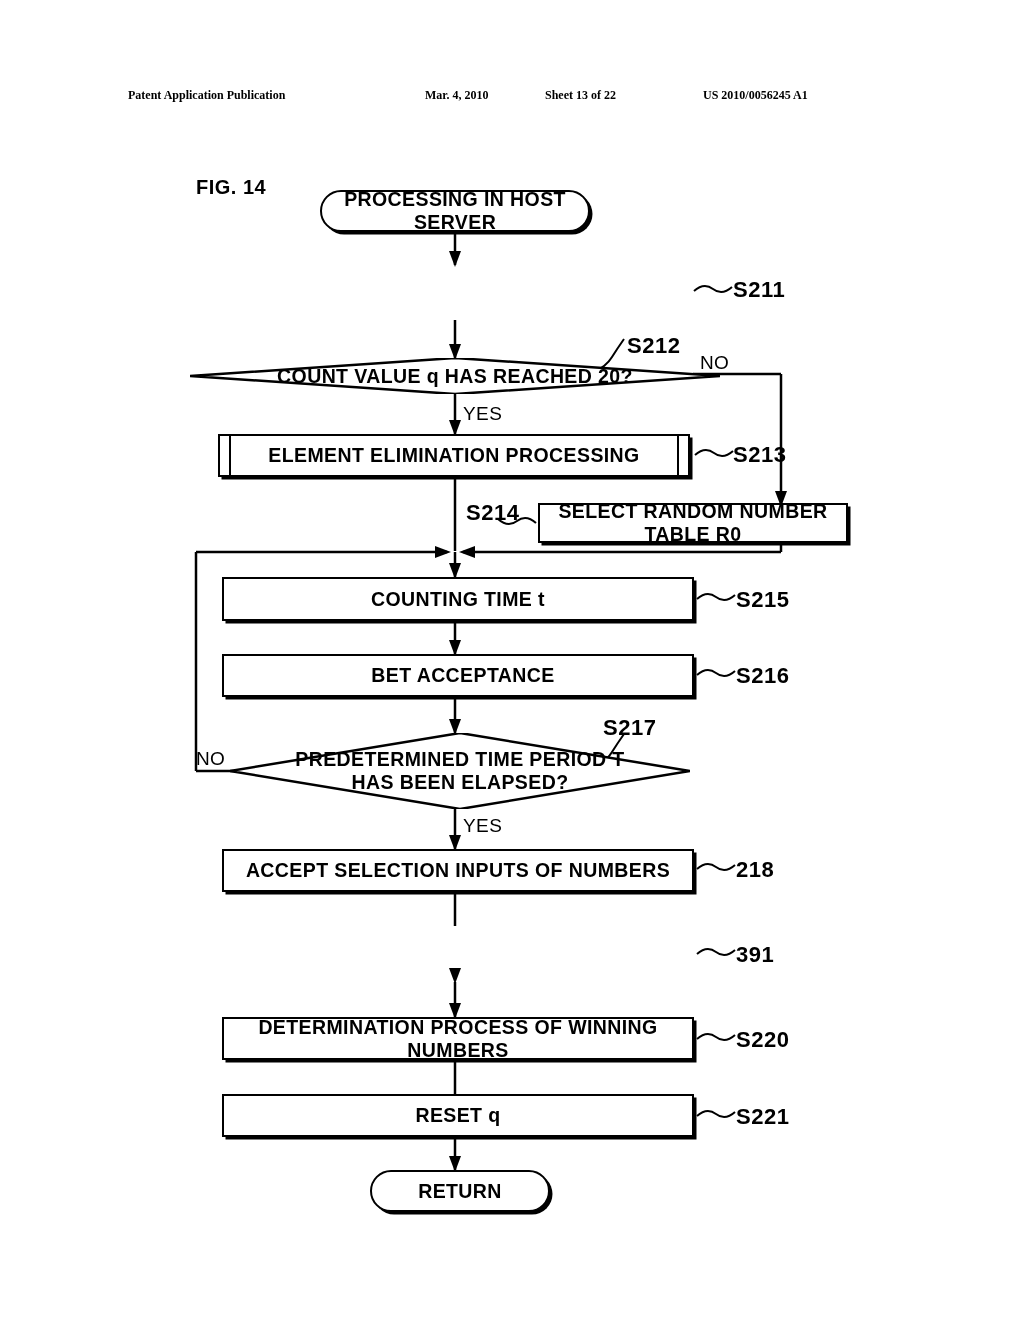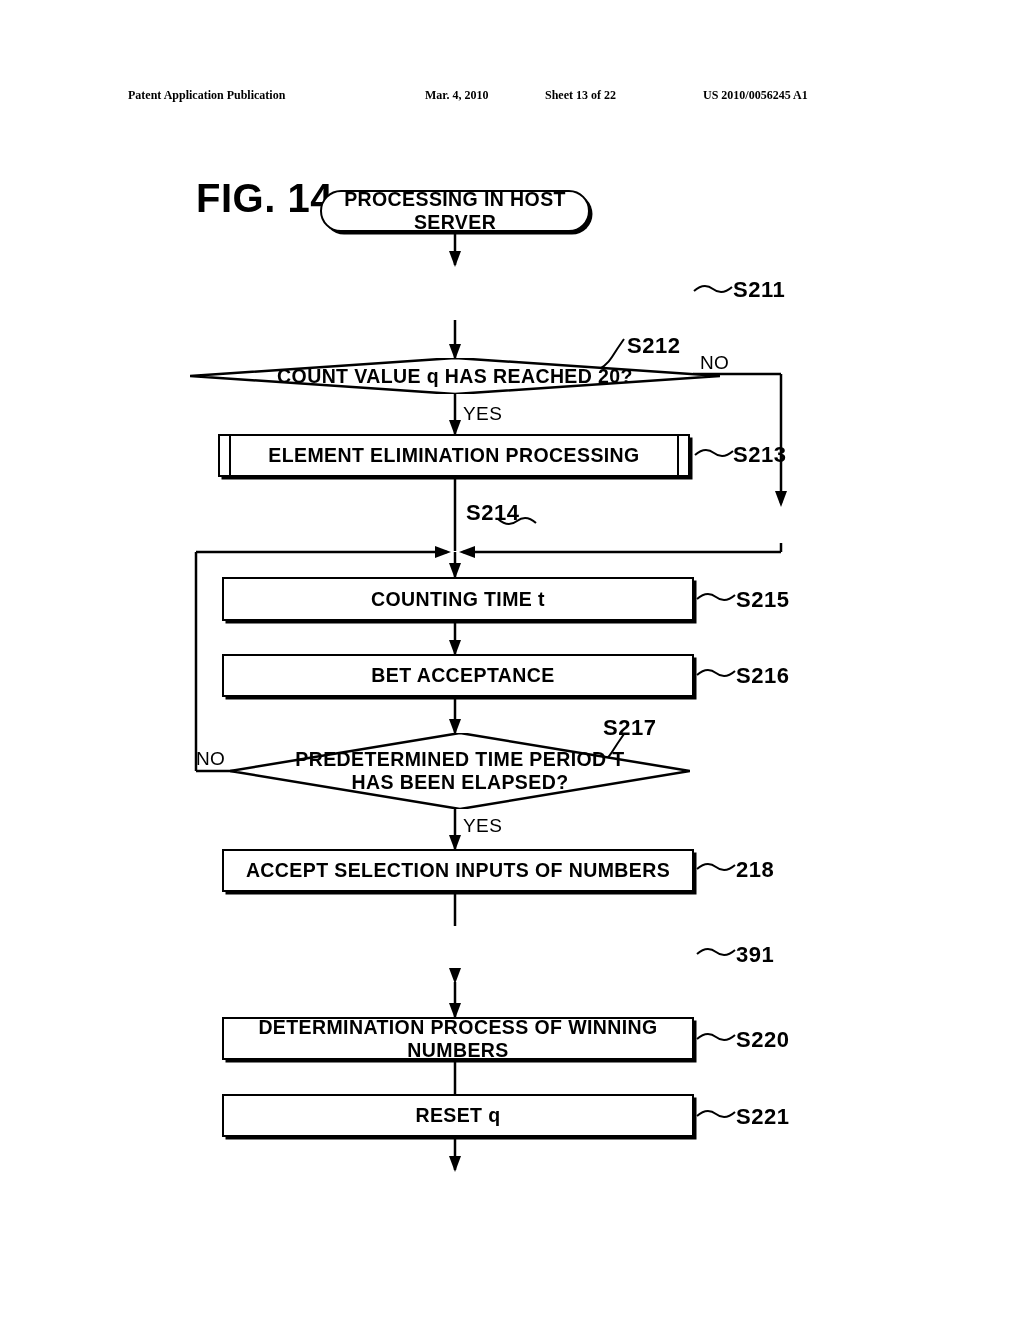--- a/index.html
+++ b/index.html
@@ -35,21 +35,21 @@
   #page-header .hdr-sheet { position: absolute; left: 545px; top: 0; }
   #page-header .hdr-num   { position: absolute; left: 703px; top: 0; }
 
   
   #fig-label {
     position: absolute;
     left: 196px;
     top: 176px;
     font-family: "Liberation Sans", sans-serif;
     font-weight: bold;
-    font-size: 40px;
+    font-size: 20px;
     letter-spacing: 0.5px;
   }
 
   
   #flowchart {
     position: absolute;
     left: 0;
     top: 0;
     width: 1024px;
     height: 1320px;
@@ -264,20 +264,23 @@
   </div>
   <div class="step-ref" style="left:627px; top:333px;">S212</div>
   <div class="branch-label" style="left:700px; top:352px;">NO</div>
   <div class="branch-label" style="left:463px; top:403px;">YES</div>
 
   <div class="node process subroutine" style="left:218px; top:434px; width:472px; height:43px;">
     <span class="txt">ELEMENT ELIMINATION PROCESSING</span>
   </div>
   <div class="step-ref" style="left:733px; top:442px;">S213</div>
 
+  <div class="node process" style="left:538px; top:503px; width:310px; height:40px;">
+    <span class="txt">SELECT RANDOM NUMBER TABLE R0</span>
+  </div>
   <div class="step-ref" style="left:466px; top:500px;">S214</div>
 
   <div class="node process" style="left:222px; top:577px; width:472px; height:44px;">
     <span class="txt">COUNTING TIME t</span>
   </div>
   <div class="step-ref" style="left:736px; top:587px;">S215</div>
 
   <div class="node process" style="left:222px; top:654px; width:472px; height:43px;padding-left:10px;">
     <span class="txt">BET ACCEPTANCE</span>
   </div>
@@ -308,14 +311,17 @@
   <div class="node process" style="left:222px; top:1017px; width:472px; height:43px;">
     <span class="txt">DETERMINATION PROCESS OF WINNING NUMBERS</span>
   </div>
   <div class="step-ref" style="left:736px; top:1027px;">S220</div>
 
   <div class="node process" style="left:222px; top:1094px; width:472px; height:43px;">
     <span class="txt">RESET q</span>
   </div>
   <div class="step-ref" style="left:736px; top:1104px;">S221</div>
 
+  <div class="node terminal" style="left:370px; top:1170px; width:180px; height:42px;">
+    <span class="txt">RETURN</span>
+  </div>
 
 </div>
 
 </body></html>

